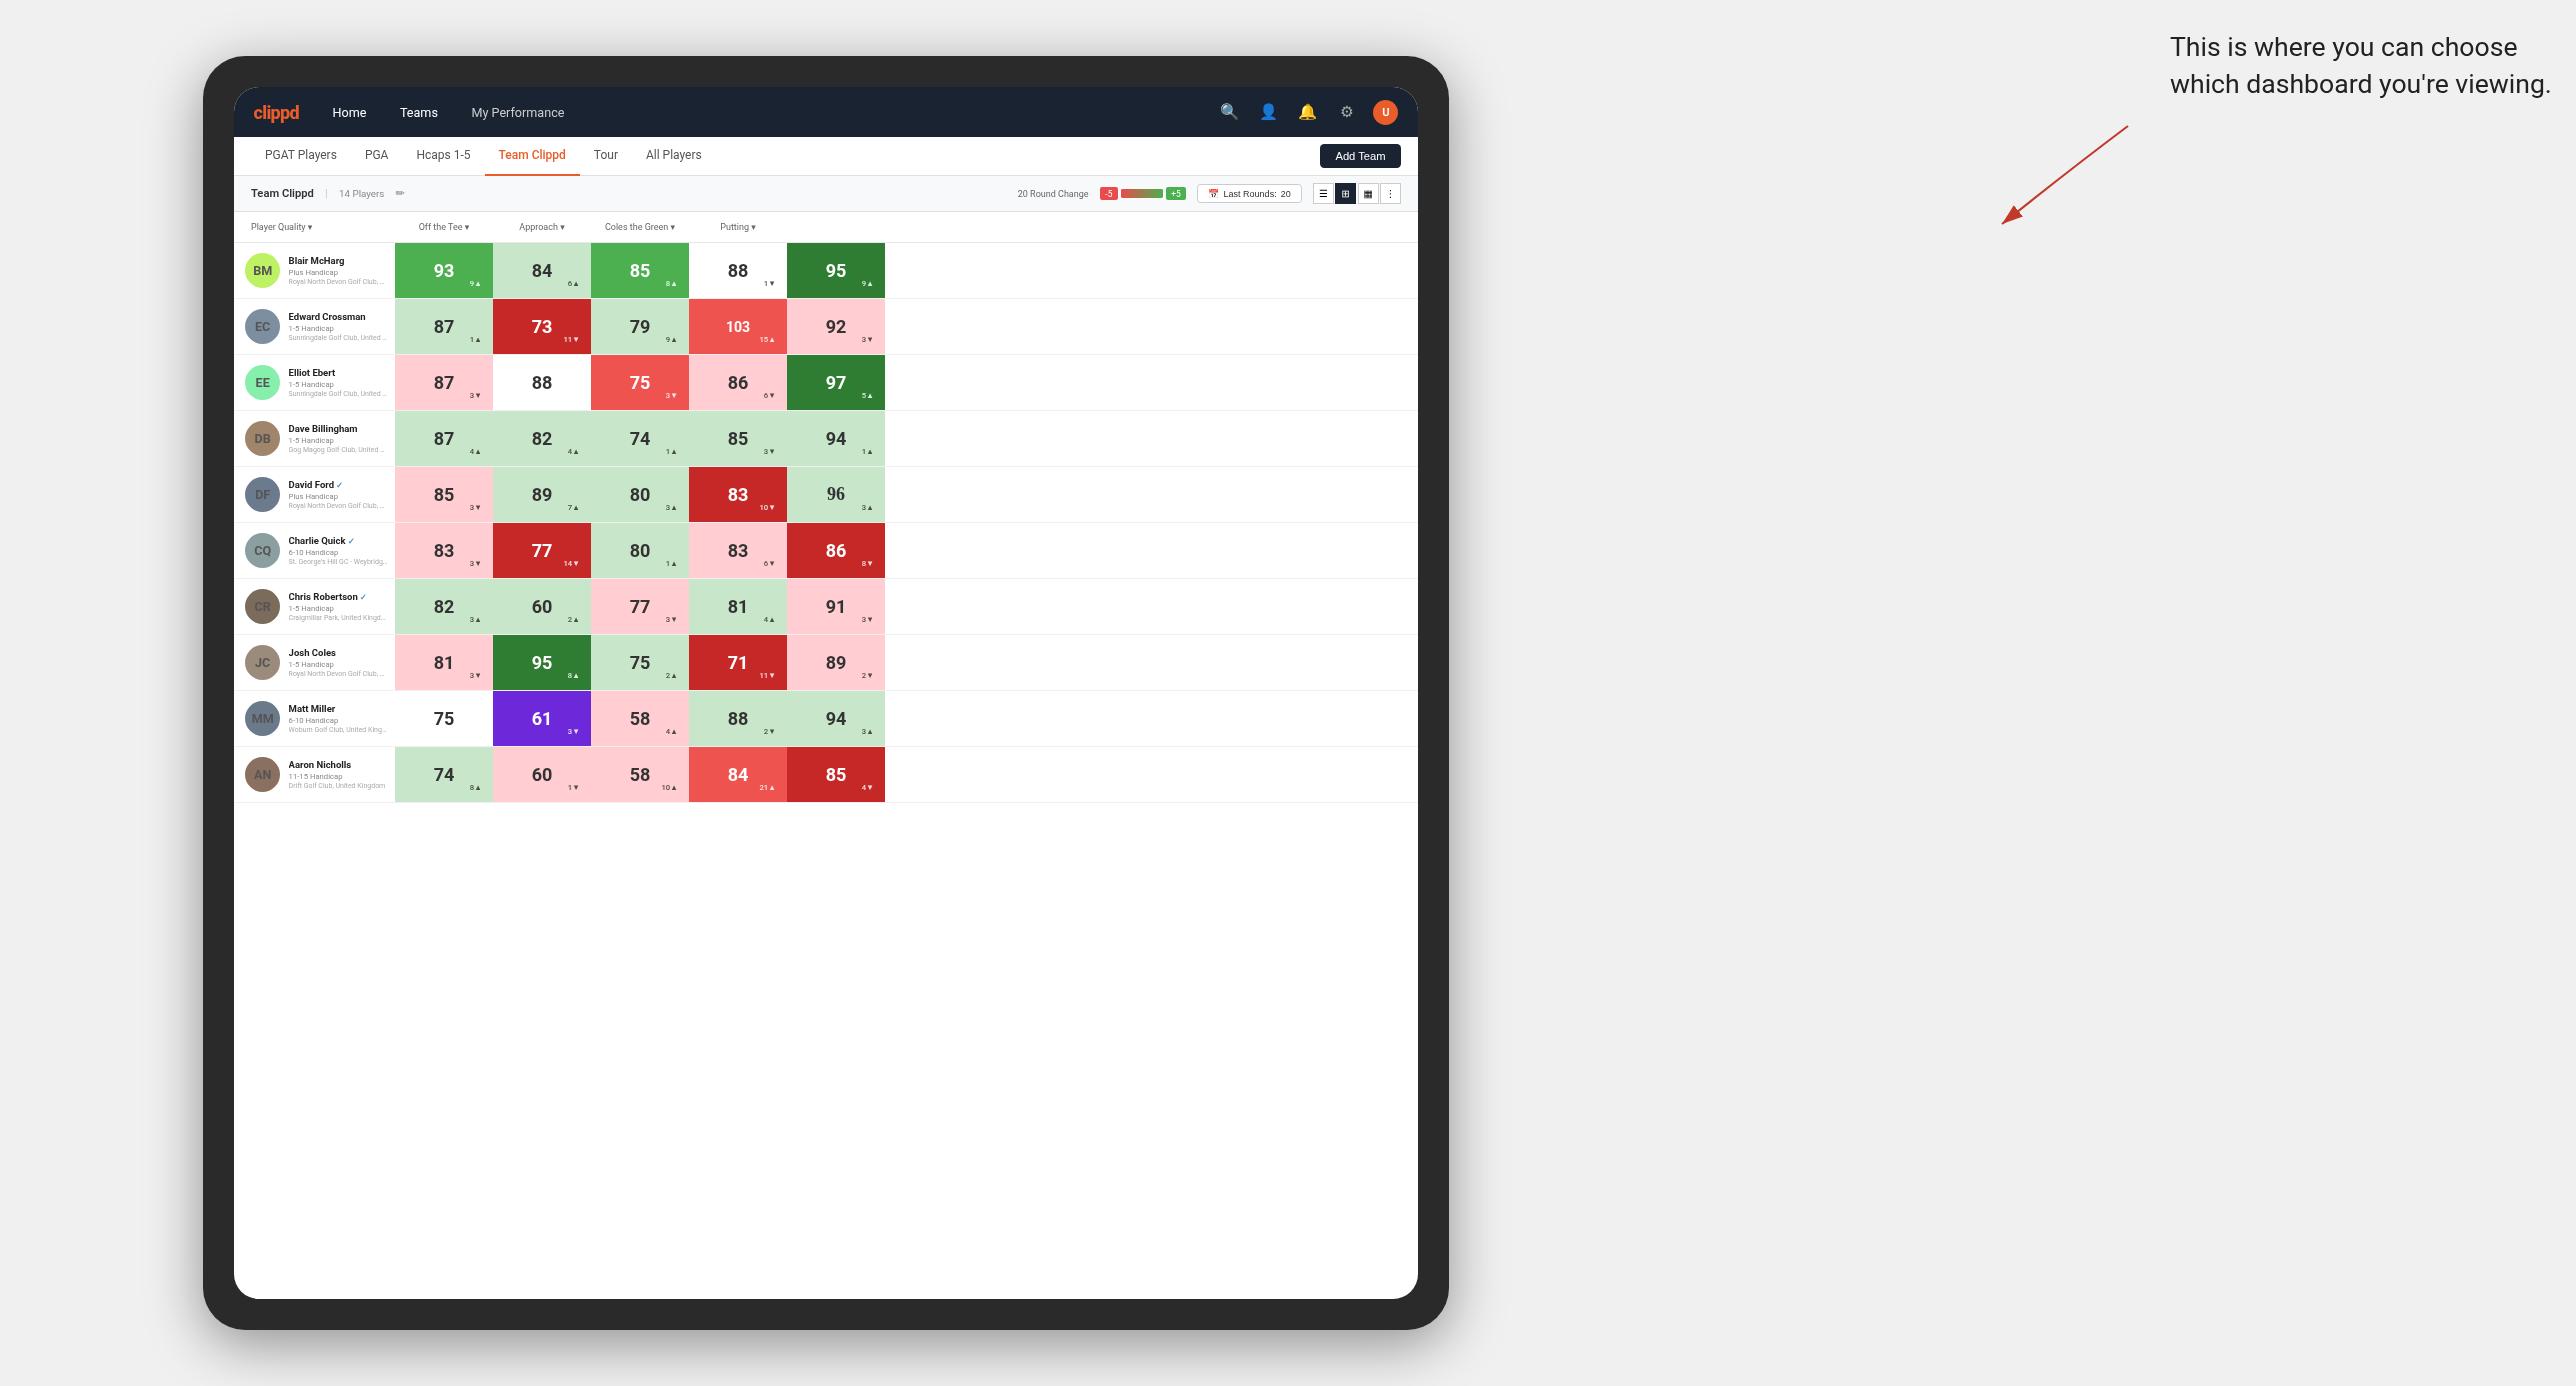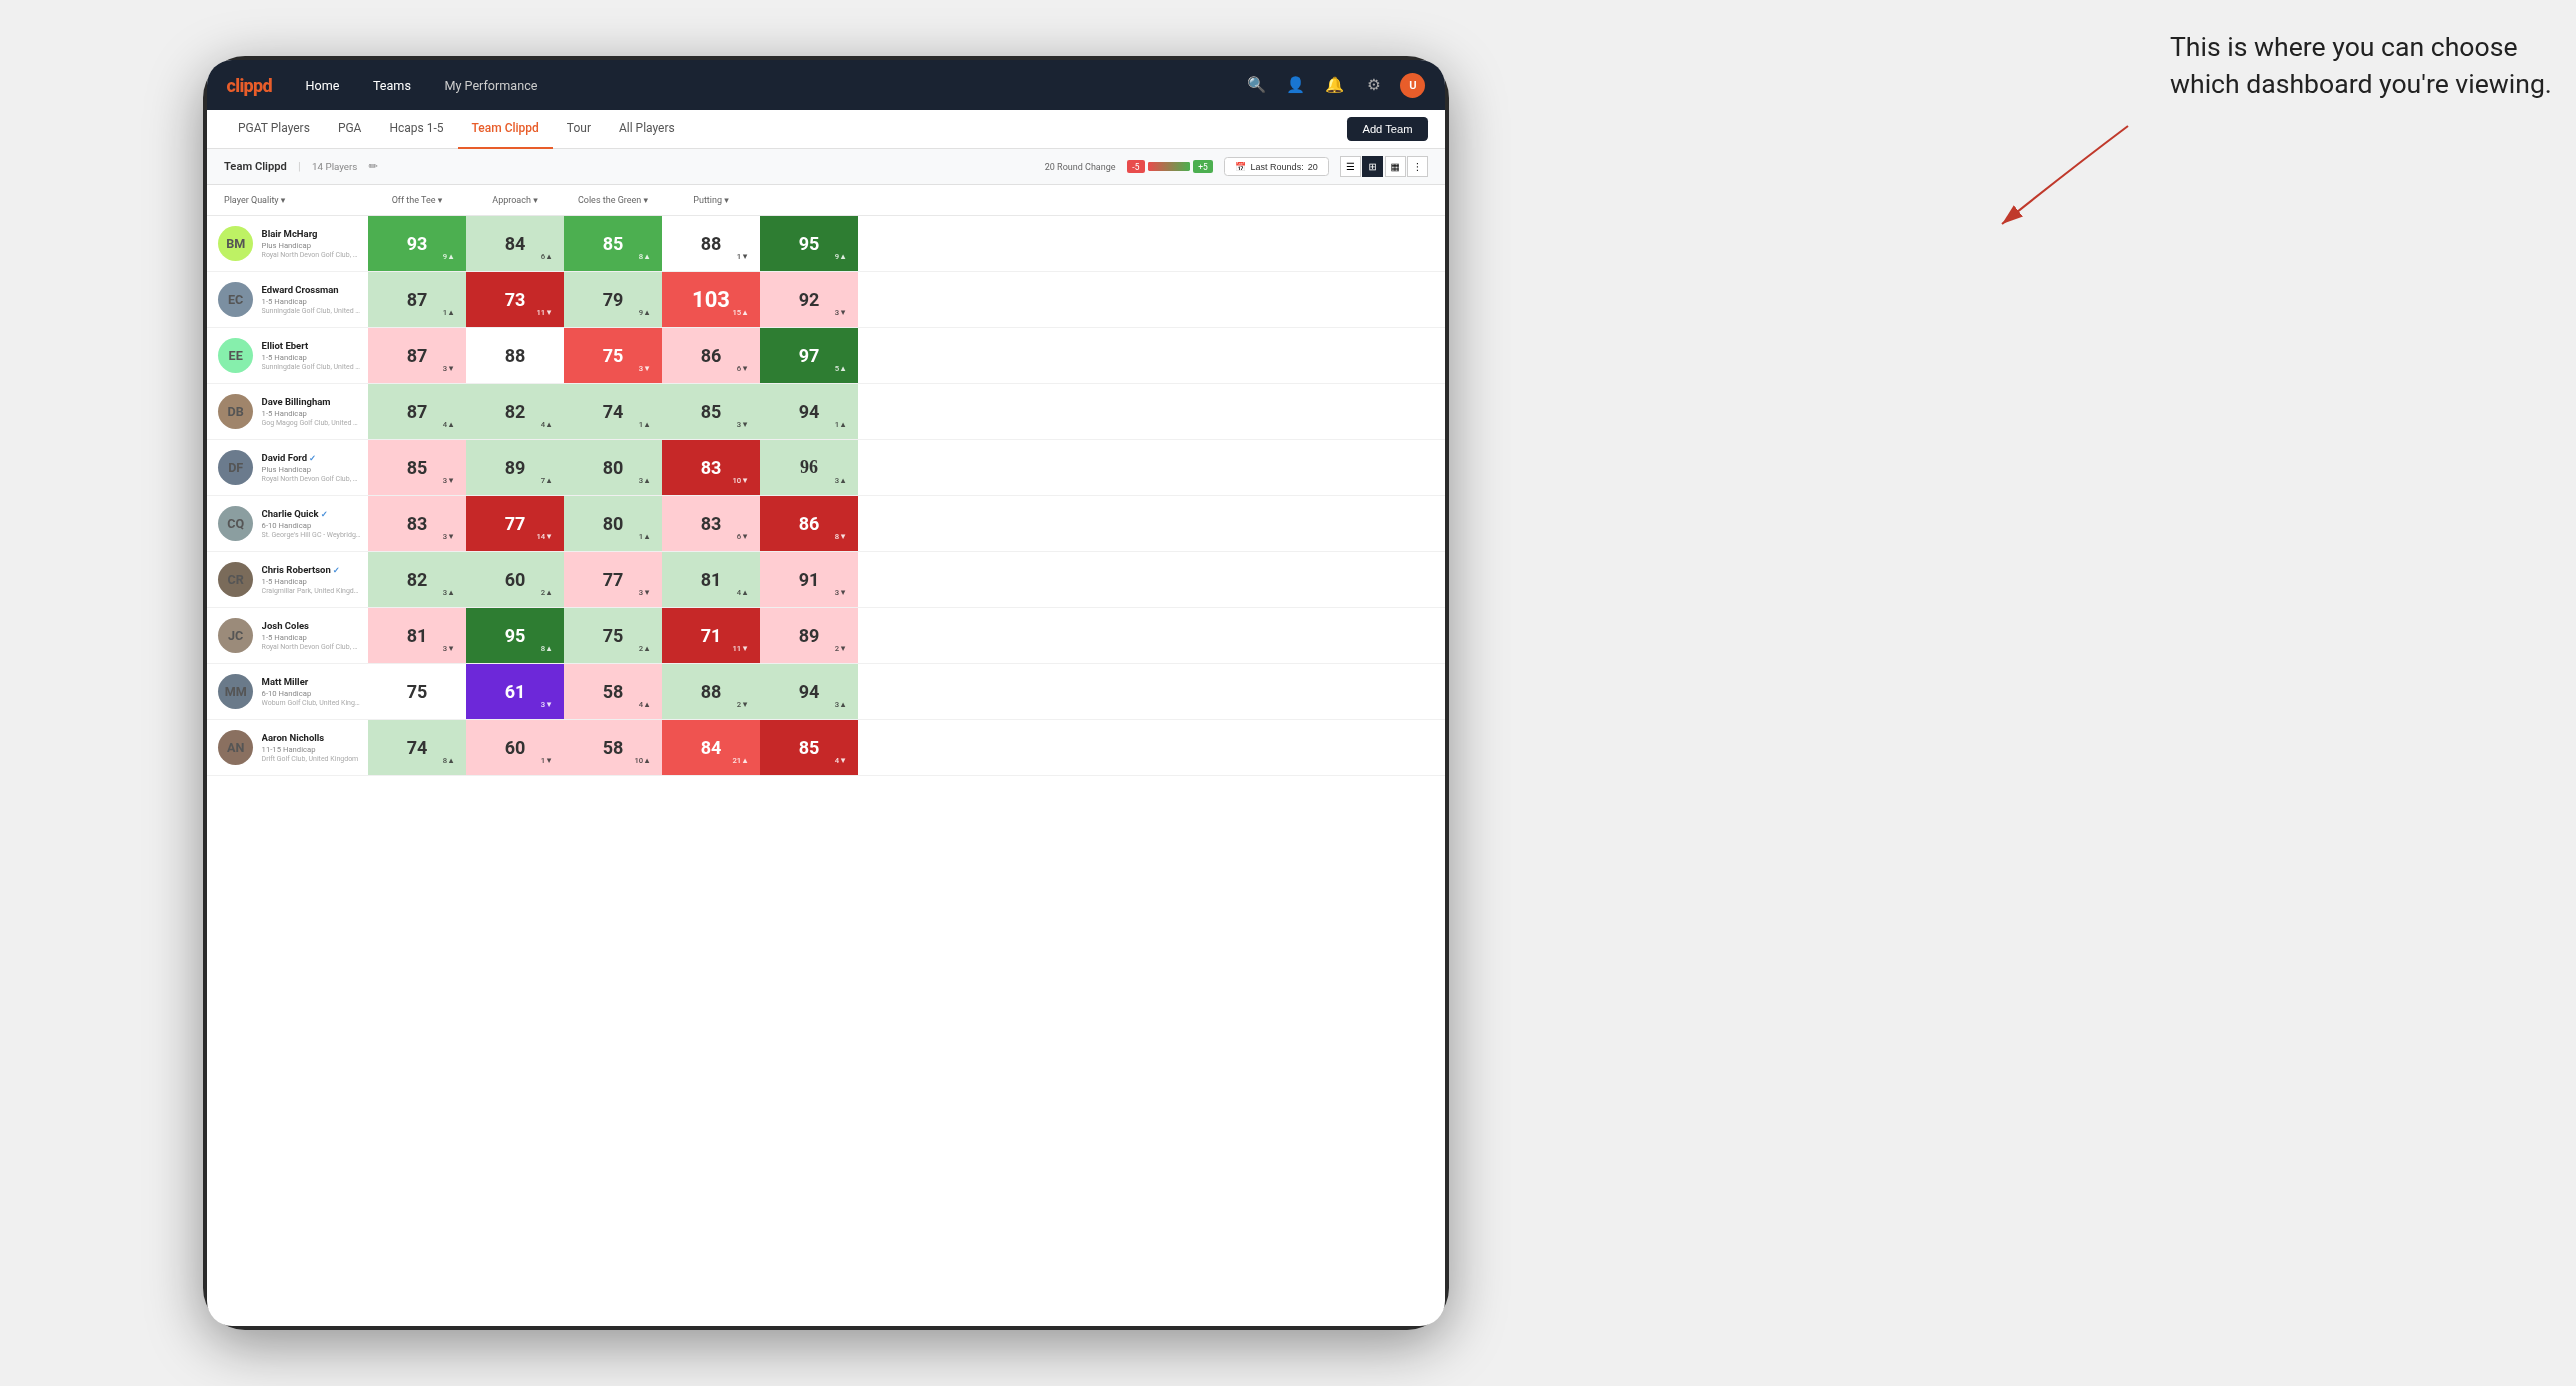--- a/index.html
+++ b/index.html
@@ -37,21 +37,21 @@
 
     
     .tablet-frame {
       position: absolute;
       left: 203px;
       top: 56px;
       width: 1246px;
       height: 1274px;
       background: #2a2a2a;
       border-radius: 42px;
-      padding: 4px;
+      padding: 31px;
       box-shadow: 0 14px 56px rgba(0,0,0,0.4);
     }
     .tablet-screen {
       width: 100%;
       height: 100%;
       background: #fff;
       border-radius: 25px;
       overflow: hidden;
       display: flex;
       flex-direction: column;
@@ -467,21 +467,21 @@
             </div>
             <div class="score-cell" style="background: rgb(198, 40, 40); color: rgb(255, 255, 255);">
               <span style="font-size: 18px; font-weight: 700;">73</span>
               <span class="score-change" style="color: rgb(255, 255, 255); opacity: 0.85;">11▼</span>
             </div>
             <div class="score-cell" style="background: rgb(200, 230, 201); color: rgb(51, 51, 51);">
               <span style="font-size: 18px; font-weight: 700;">79</span>
               <span class="score-change" style="color: rgb(51, 51, 51); opacity: 0.85;">9▲</span>
             </div>
             <div class="score-cell" style="background: rgb(239, 83, 80); color: rgb(255, 255, 255);">
-              <span style="font-size: 22px; font-weight: 700;">103</span>
+              <span style="font-size: 14px; font-weight: 700;">103</span>
               <span class="score-change" style="color: rgb(255, 255, 255); opacity: 0.85;">15▲</span>
             </div>
             <div class="score-cell" style="background: rgb(255, 205, 210); color: rgb(51, 51, 51);">
               <span style="font-size: 18px; font-weight: 700;">92</span>
               <span class="score-change" style="color: rgb(51, 51, 51); opacity: 0.85;">3▼</span>
             </div>
           </div>
           <div class="player-row">
             <div class="player-info">
               <div class="player-avatar" style="background: #86efac;">EE</div>

